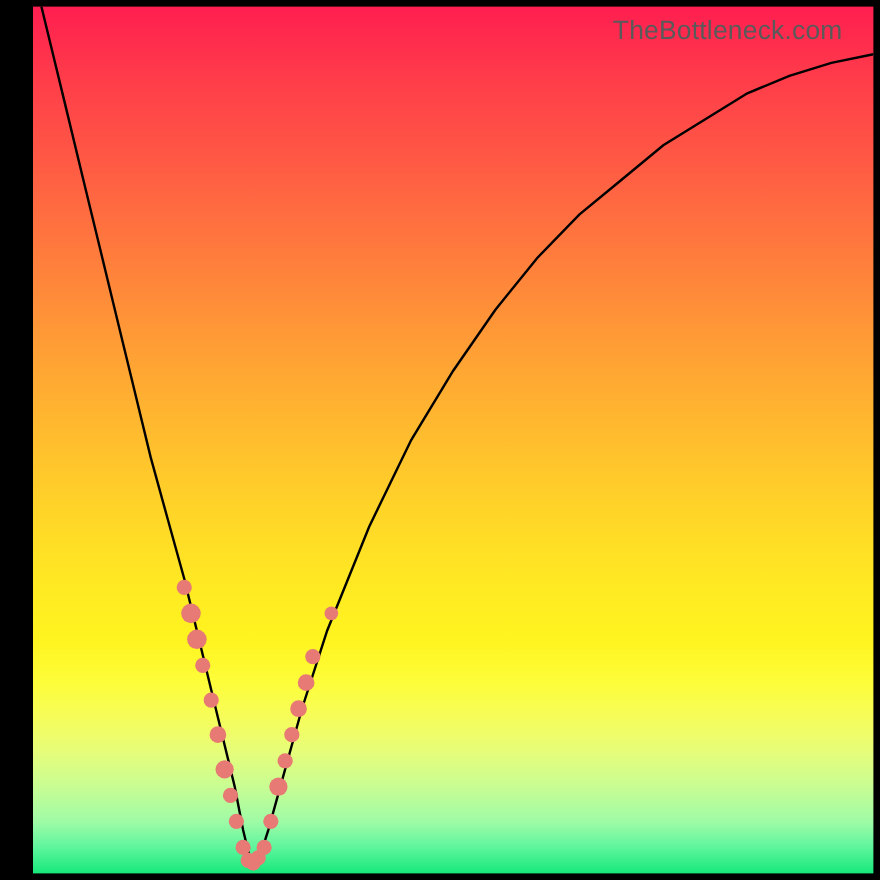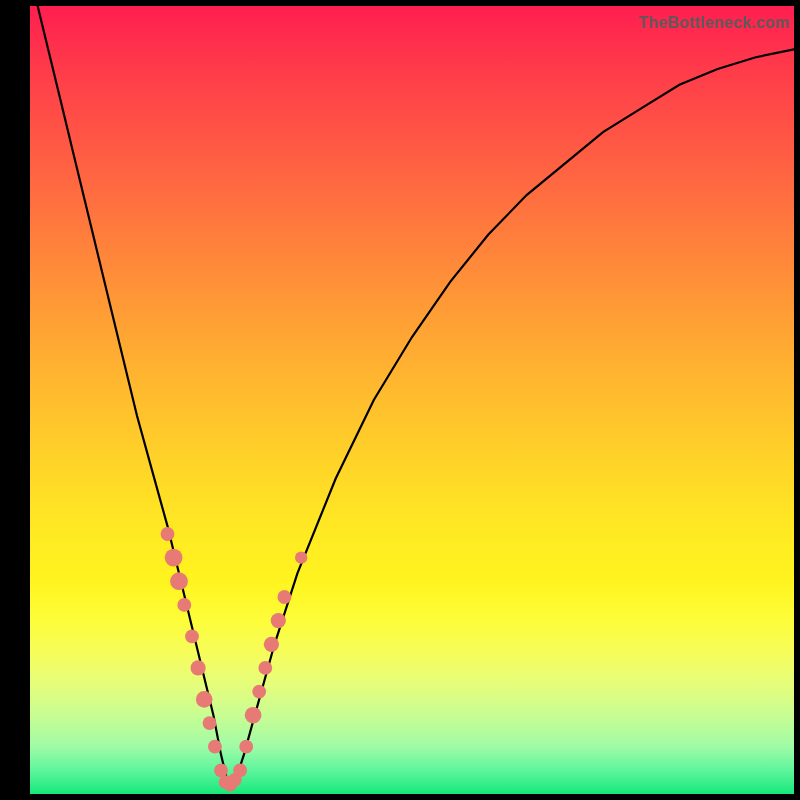--- a/index.html
+++ b/index.html
@@ -37,23 +37,23 @@
       #f6fd5a 82%,
       #e6fd7a 86%,
       #c8fd93 90%,
       #9ffba6 94%,
       #5ef59d 97%,
       #17e87a 100%);
   }
   .watermark {
     position: absolute;
     top: 8px;
-    right: 4px;
-    font-size: 16px;
-    font-weight: 700;
+    right: 28px;
+    font-size: 24px;
+    font-weight: 400;
     color: #5a5a5a;
     letter-spacing: 0.2px;
     user-select: none;
   }
   svg.curve {
     position: absolute;
     left: 0;
     top: 0;
     width: 764px;
     height: 788px;

